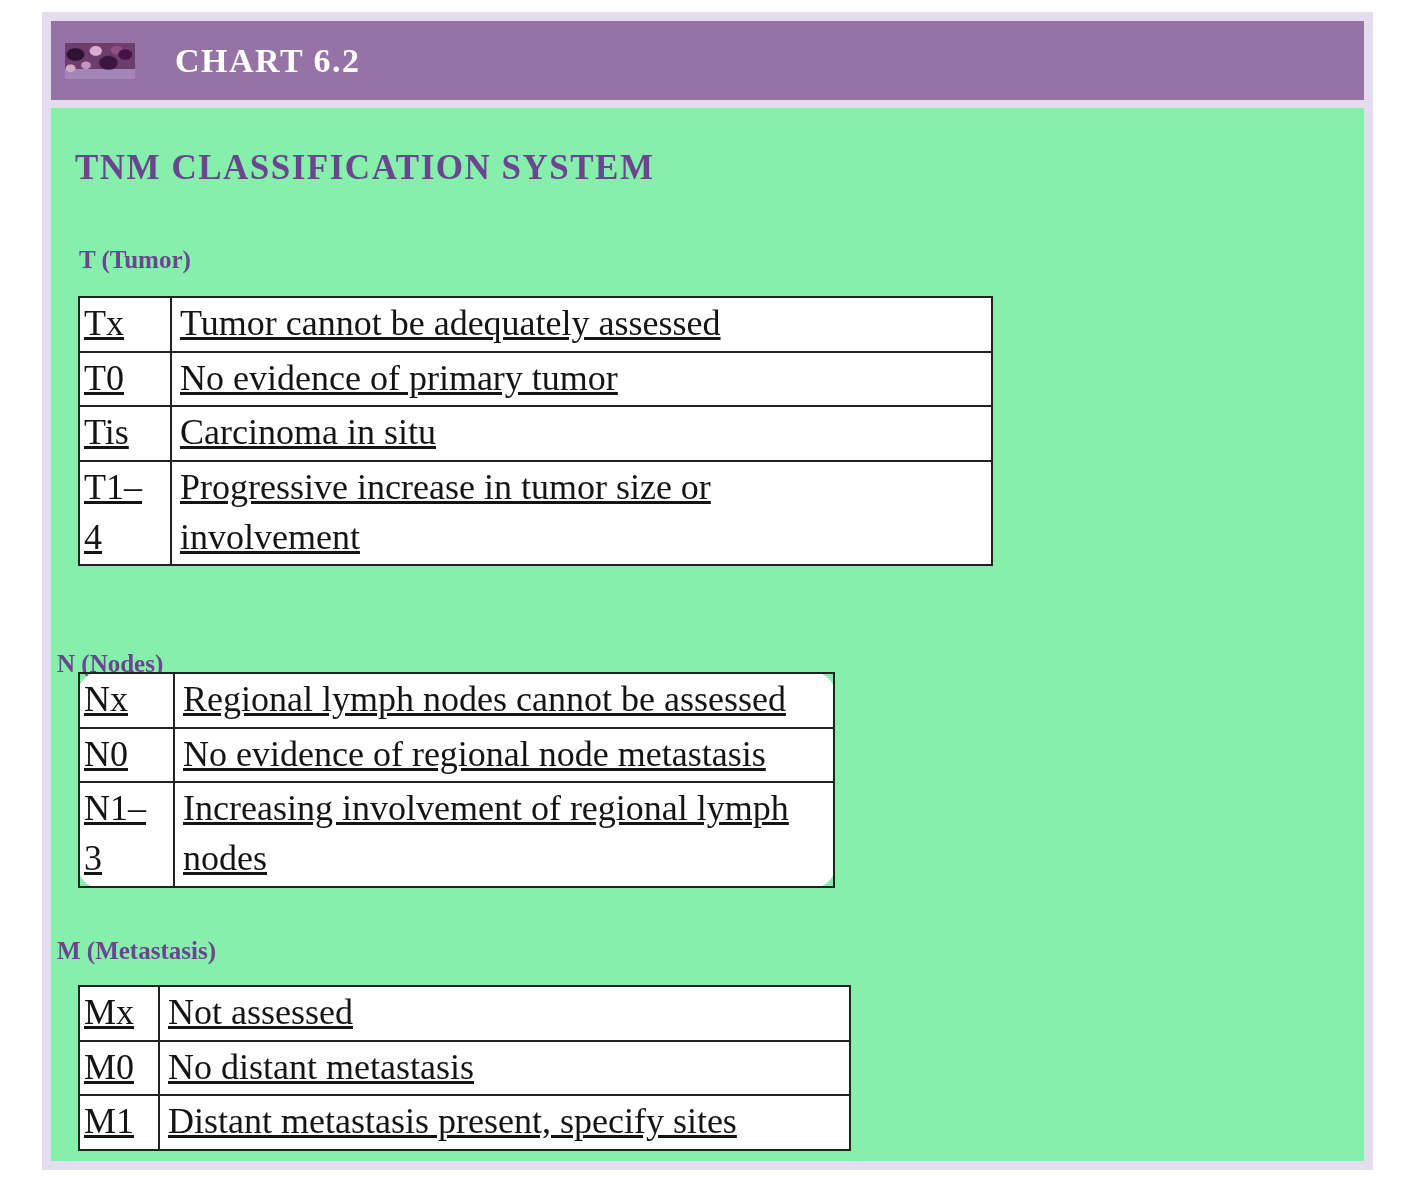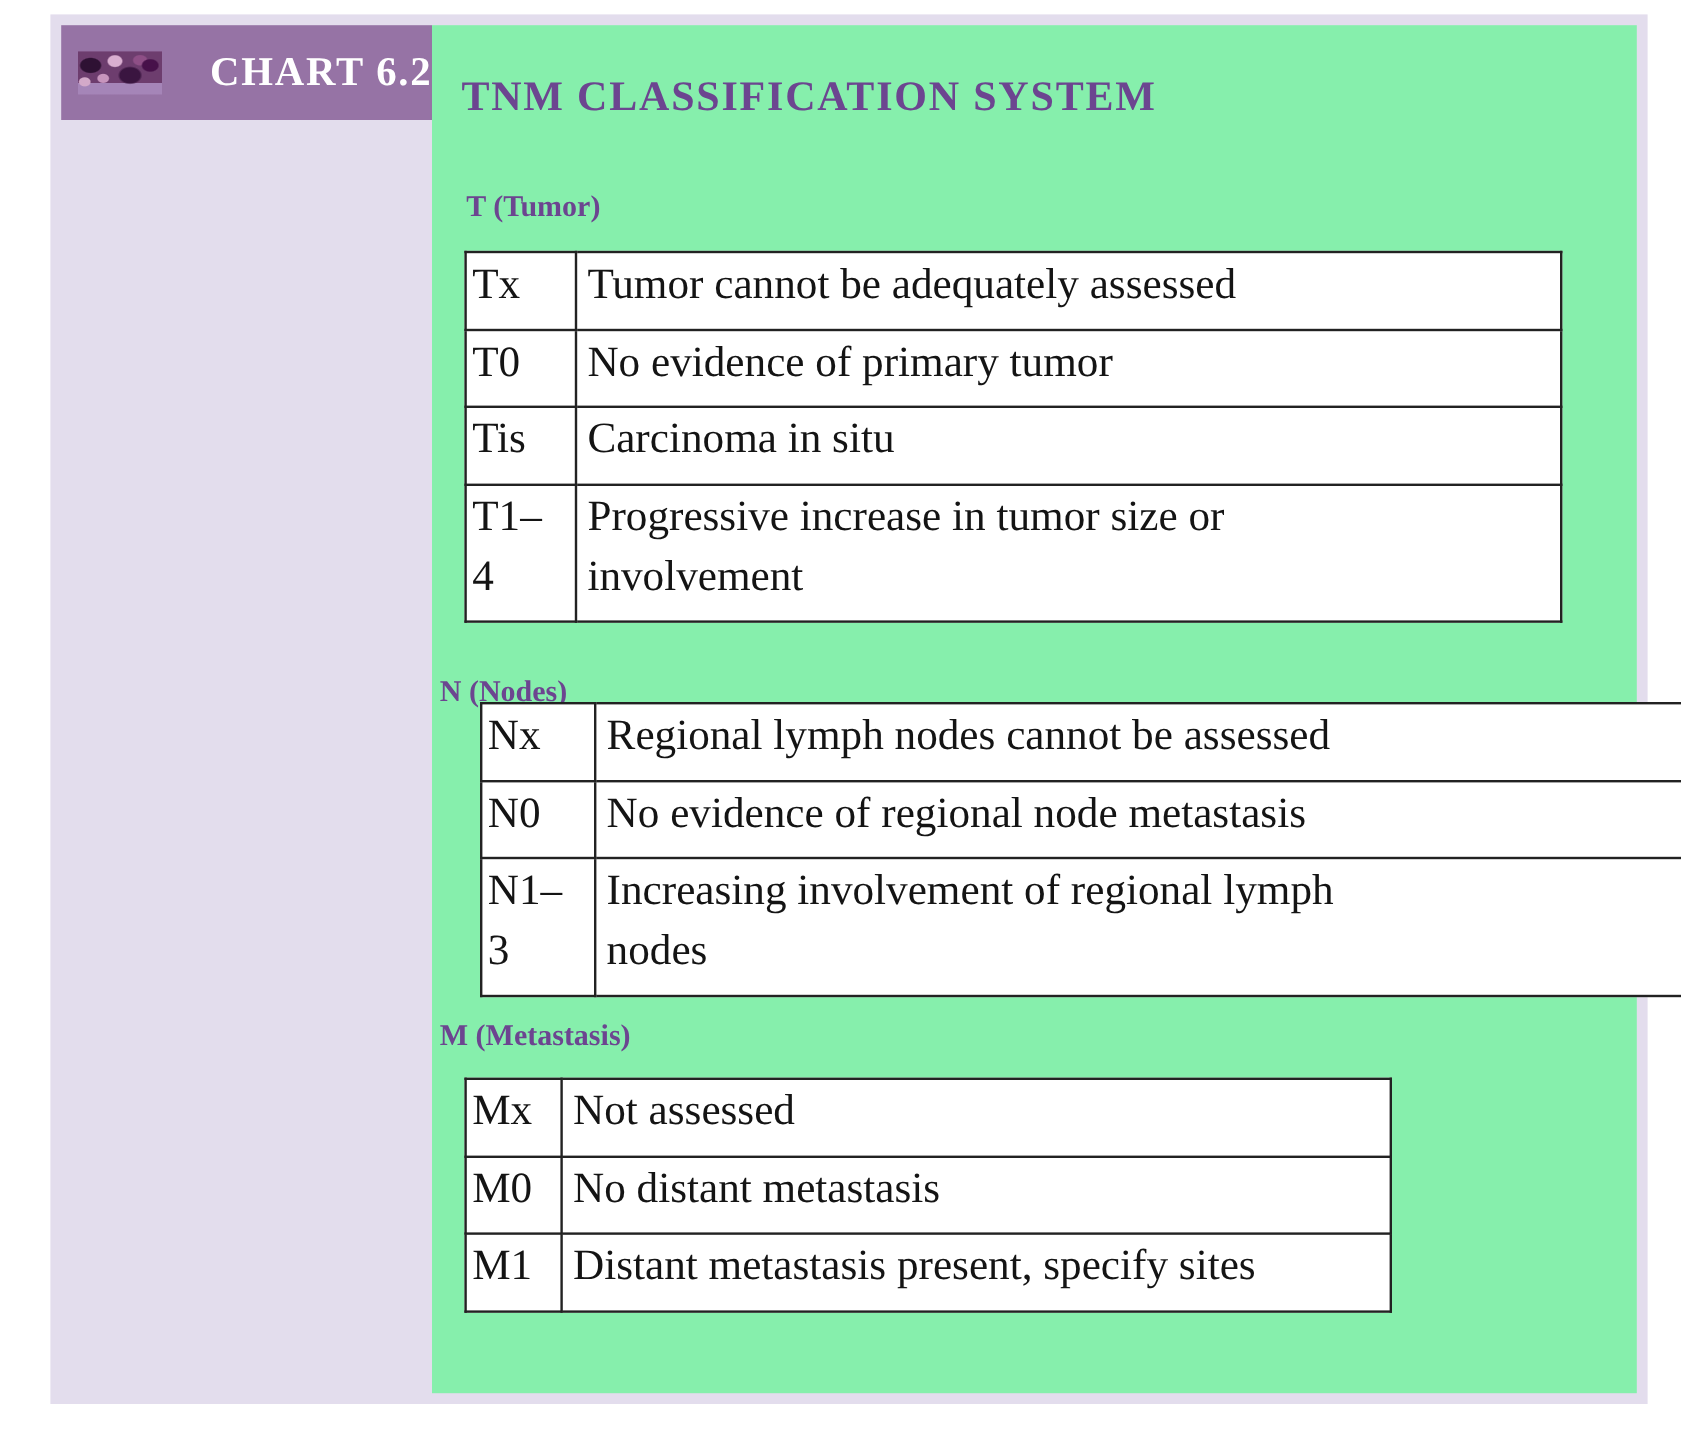--- a/index.html
+++ b/index.html
@@ -11,21 +11,21 @@
     position: relative;
     overflow: hidden;
   }
   .frame {
     position: absolute;
     left: 42px; top: 12px;
     width: 1331px; height: 1158px;
     background: var(--frame-bg, #e3dded);
     padding: 9px;
     display: flex;
-    flex-direction: row;
+    flex-direction: column;
   }
   .banner {
     height: 79px;
     flex-shrink: 0;
     background: var(--banner-bg, #9673a5);
     display: flex;
     align-items: center;
     margin-bottom: 8px;
   }
   .banner-icon {
@@ -75,29 +75,30 @@
   .h-m { left: 6px;  top: 829px; }
   table.tbl {
     position: absolute;
     border-collapse: collapse;
     table-layout: fixed;
     font-size: 36px;
     color: var(--body-text, #141414);
     background: #ffffff;
   }
   .tbl-t { left: 27px; top: 188px; width: 915px; }
-  .tbl-n { left: 40px; top: 564px; width: 1026px; }
+  .tbl-n { left: 27px; top: 564px; width: 757px; border-radius: 22px; }
   .tbl-m { left: 27px; top: 877px; width: 773px; }
   table.tbl td {
     border: 2px solid var(--table-border, #222222);
-    padding: 1px 8px 12px 8px;
+    padding: 1px 8px 2px 8px;
     line-height: 1.38;
     vertical-align: top;
     white-space: pre-line;
     overflow: hidden;
+    text-decoration: underline;
   }
   table.tbl td.code {
     padding-left: 4px;
     padding-right: 2px;
   }
 </style>
 </head>
 <body>
 
 <div class="frame">

